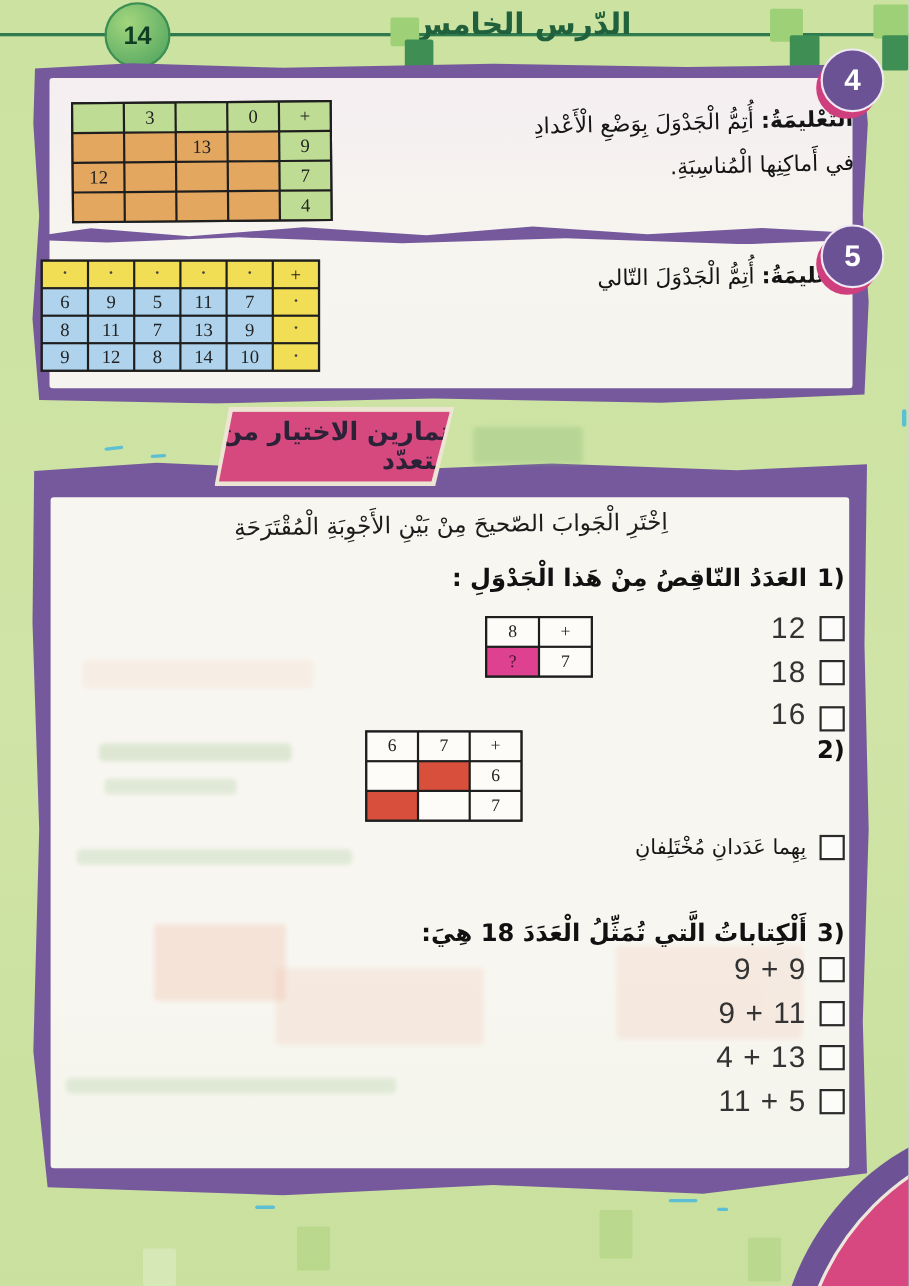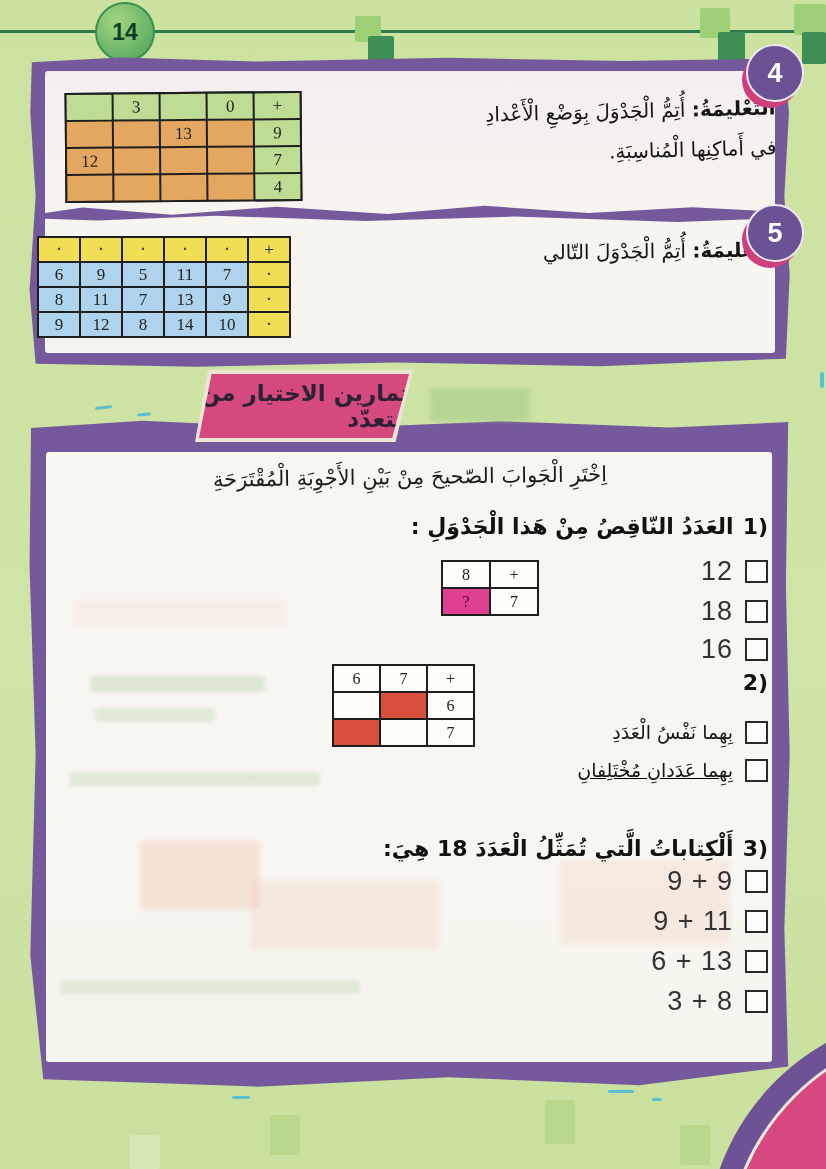--- a/index.html
+++ b/index.html
@@ -83,20 +83,21 @@
   <div class="bgsq" style="left:270px;top:1115px;width:30px;height:40px;background:rgba(150,200,100,.3);"></div>
   <div class="bgsq" style="left:545px;top:1100px;width:30px;height:44px;background:rgba(150,200,100,.3);"></div>
   <div class="bgsq" style="left:800px;top:1105px;width:26px;height:40px;background:rgba(150,200,100,.3);"></div>
   <div class="bgsq" style="left:130px;top:1135px;width:30px;height:34px;background:rgba(255,255,255,.25);"></div>
   <div class="bgsq" style="left:680px;top:1125px;width:30px;height:40px;background:rgba(150,200,100,.28);"></div>
 
   <div class="hline"></div>
   <div class="pgnum">
       <span>14</span>
     </div>
+  <div class="lesson">الدّرس الخامس</div>
   <div class="bgsq sq-l" style="left:355px;top:16px;width:26px;height:26px;"></div>
   <div class="bgsq sq-d" style="left:368px;top:36px;width:26px;height:28px;"></div>
   <div class="bgsq sq-l" style="left:700px;top:8px;width:30px;height:30px;"></div>
   <div class="bgsq sq-d" style="left:718px;top:32px;width:27px;height:29px;"></div>
   <div class="bgsq sq-l" style="left:794px;top:4px;width:32px;height:31px;"></div>
   <div class="bgsq sq-d" style="left:802px;top:32px;width:24px;height:32px;"></div>
 
   <div class="box1-outer">
     <div class="box1-inner"></div>
   </div>
@@ -209,65 +210,61 @@
       <div class="cell" style="background: rgb(253, 252, 248);">7</div>
     </div>
   <div class="opt-row" style="top:556px;">
     <span class="cbx"></span>
     <span class="num-opt">12</span>
   </div>
   <div class="opt-row" style="top:596px;">
     <span class="cbx"></span>
     <span class="num-opt">18</span>
   </div>
-  <div class="opt-row" style="top:634px;">
+  <div class="opt-row" style="top:634px;align-items:flex-end;">
     <span class="cbx"></span>
     <span class="num-opt">16</span>
   </div>
 
   <div class="q-head" style="top:662px;">
     <span dir="ltr">2)</span>
   </div>
   <div class="ptable" id="t-q2">
       <div class="cell" style="background: rgb(253, 252, 248);">6</div>
       <div class="cell" style="background: rgb(253, 252, 248);">7</div>
       <div class="cell" style="background: rgb(253, 252, 248);">+</div>
       <div class="cell" style="background: rgb(253, 252, 248);"></div>
       <div class="cell" style="background: rgb(216, 80, 60);"></div>
       <div class="cell" style="background: rgb(253, 252, 248);">6</div>
       <div class="cell" style="background: rgb(216, 80, 60);"></div>
       <div class="cell" style="background: rgb(253, 252, 248);"></div>
       <div class="cell" style="background: rgb(253, 252, 248);">7</div>
     </div>
-  <div class="opt-row" style="top:714px;">
-    <span class="cbx"></span>
-    <span class="txt-opt">بِهِما نَفْسُ الْعَدَدِ</span>
-  </div>
-  <div class="opt-row" style="top:752px;text-decoration:underline;">
+  <div class="opt-row" style="top:752px;">
     <span class="cbx"></span>
     <span class="txt-opt">بِهِما عَدَدانِ مُخْتَلِفانِ</span>
   </div>
 
   <div class="q-head" style="top:828px;">
     <span dir="ltr">3)</span>
     <span>أَلْكِتاباتُ الَّتي تُمَثِّلُ الْعَدَدَ 18 هِيَ:</span>
   </div>
   <div class="opt-row" style="top:866px;">
     <span class="cbx"></span>
     <span class="num-opt" dir="ltr">9 + 9</span>
   </div>
   <div class="opt-row" style="top:906px;">
     <span class="cbx"></span>
     <span class="num-opt" dir="ltr">9 + 11</span>
   </div>
   <div class="opt-row" style="top:946px;">
     <span class="cbx"></span>
-    <span class="num-opt" dir="ltr">6 + 13</span>
+    <span class="num-opt" dir="ltr">4 + 13</span>
   </div>
   <div class="opt-row" style="top:986px;">
     <span class="cbx"></span>
-    <span class="num-opt" dir="ltr">3 + 8</span>
+    <span class="num-opt" dir="ltr">11 + 5</span>
   </div>
 
   <div class="corner-purple"></div>
   <div class="corner-pink"></div>
 
 </div>
 
 </body></html>

